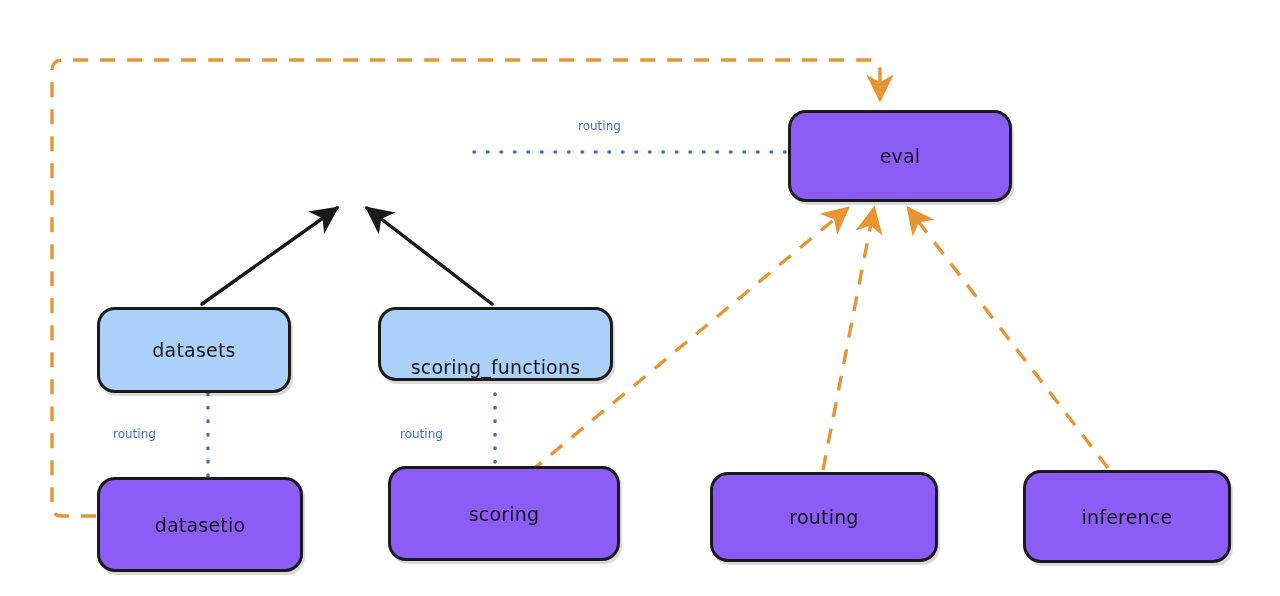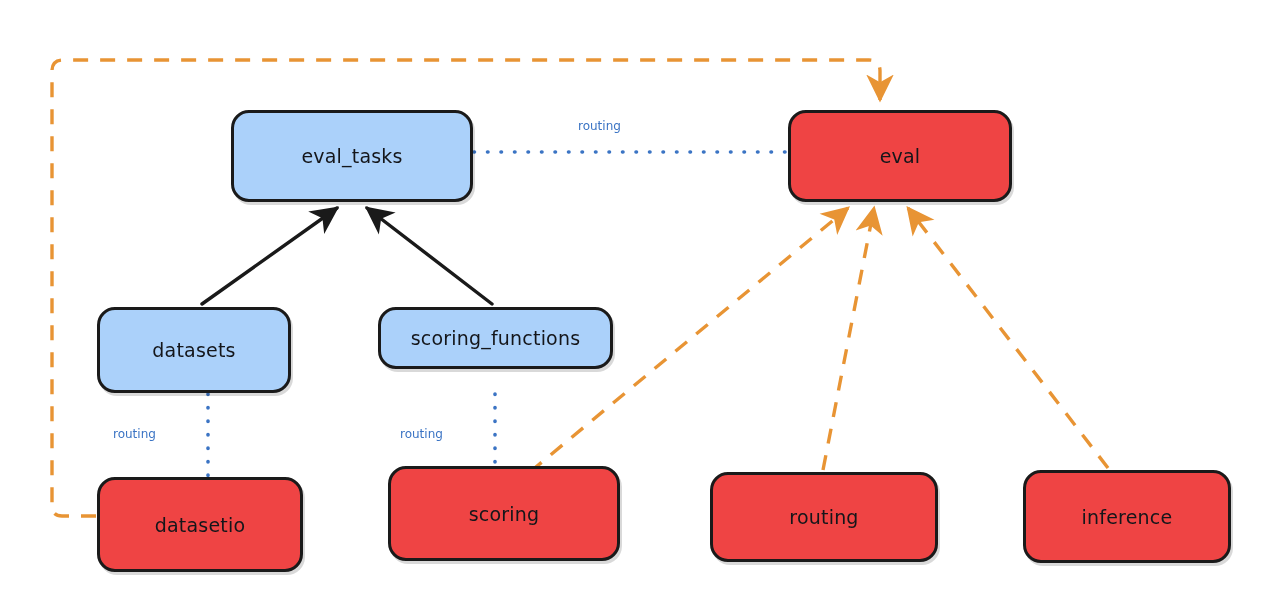--- a/index.html
+++ b/index.html
@@ -34,21 +34,21 @@
     display: flex;
     align-items: center;
     justify-content: center;
     font-family: "DejaVu Sans", sans-serif;
     font-size: 19px;
     color: #14161a;
     letter-spacing: 0.2px;
     box-shadow: 2px 3px 0 rgba(20,20,20,0.16);
   }
   .node.blue  { background: #abd1fa; }
-  .node.green { background: #ef4444; }
+  .node.green { background: #8b5cf6; }
   .edge-label {
     position: absolute;
     font-family: "DejaVu Sans", sans-serif;
     font-size: 12px;
     color: #3b74c4;
     white-space: nowrap;
   }
 </style>
 </head>
 <body>
@@ -77,33 +77,30 @@
 
     <path d="M 96 516 L 62 516 Q 52 516 52 506 L 52 71 Q 52 60 63 60 L 869 60 Q 880 60 880 71 L 880 100" stroke="#e89434" stroke-width="3.4" fill="none" stroke-linecap="butt" stroke-dasharray="15 12" marker-end="url(#arrow-orange)"></path>
 
     <path d="M 530 472 L 848 208" stroke="#e89434" stroke-width="3.4" fill="none" stroke-linecap="butt" stroke-dasharray="15 12" marker-end="url(#arrow-orange)"></path>
 
     <path d="M 823 470 L 874 208" stroke="#e89434" stroke-width="3.4" fill="none" stroke-linecap="butt" stroke-dasharray="15 12" marker-end="url(#arrow-orange)"></path>
 
     <path d="M 1108 468 L 908 208" stroke="#e89434" stroke-width="3.4" fill="none" stroke-linecap="butt" stroke-dasharray="15 12" marker-end="url(#arrow-orange)"></path>
   </svg>
 
-  <div class="node blue" style="left:231px; top:110px; width:242px; height:92px;">
-    <span>eval_tasks</span>
-  </div>
 
   <div class="node green" style="left:788px; top:110px; width:224px; height:92px;">
     <span>eval</span>
   </div>
 
   <div class="node blue" style="left:97px; top:307px; width:194px; height:86px;">
     <span>datasets</span>
   </div>
 
-  <div class="node blue" style="left:378px; top:307px; width:235px; height:62px;">
+  <div class="node blue" style="left:378px; top:307px; width:235px; height:74px;align-items:flex-end;">
     <span>scoring_functions</span>
   </div>
 
   <div class="node green" style="left:97px; top:477px; width:206px; height:95px;">
     <span>datasetio</span>
   </div>
 
   <div class="node green" style="left:388px; top:466px; width:232px; height:95px;">
     <span>scoring</span>
   </div>

